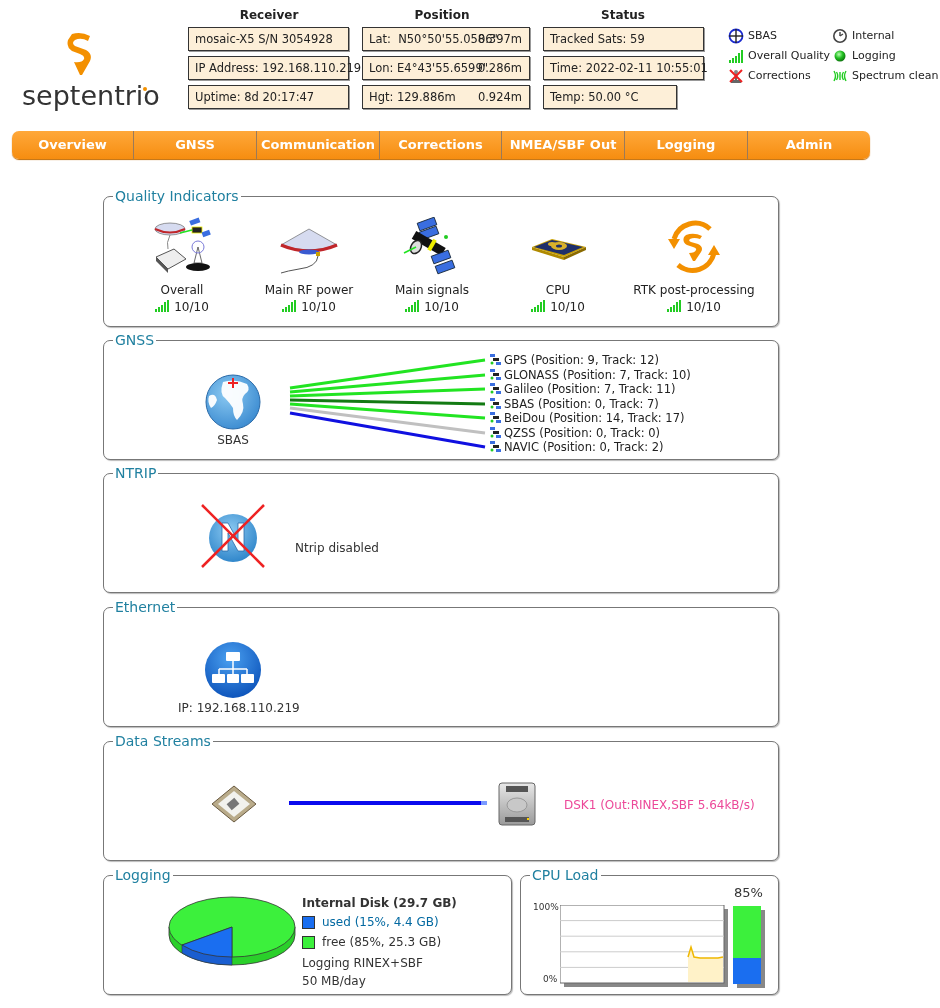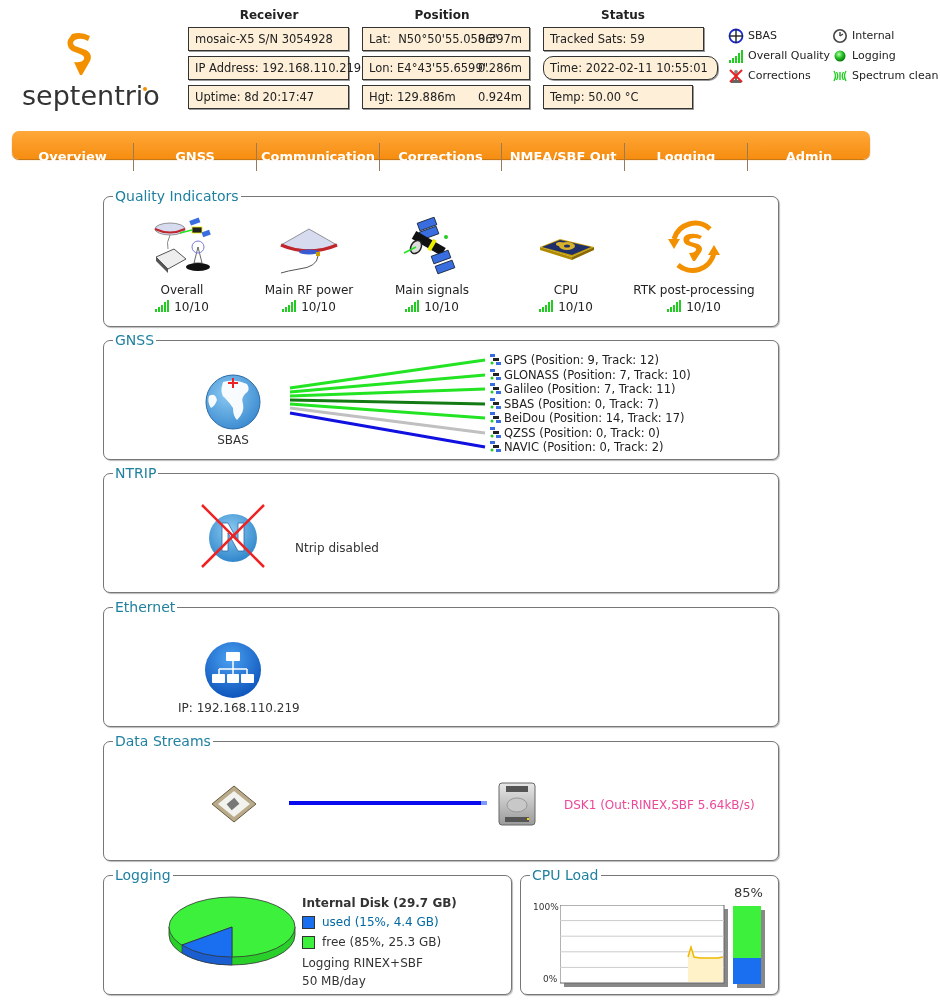--- a/index.html
+++ b/index.html
@@ -29,21 +29,21 @@
   .legend-item .lg-txt { position: absolute; left: 20px; top: 0; white-space: nowrap; }
 
   
   .nav {
     position: absolute; left: 12px; top: 131px; width: 858px; height: 28px;
     background: linear-gradient(#ffa83a, #f68d10); border-radius: 7px;
     display: flex; box-shadow: 0 1px 1px #c06a00;
   }
   .nav-item {
     flex: 0 0 auto; height: 28px; line-height: 28px; text-align: center; color: #fff; font-weight: bold;
-    font-size: 13px; border-right: 1px solid #9a7a5a; cursor: pointer; margin-top: 12px;
+    font-size: 13px; border-right: 1px solid #9a7a5a; cursor: pointer;
   }
   .nav-item:last-child { border-right: none; }
 
   
   .fs {
     position: absolute; border: 1px solid #777; border-radius: 7px; background: #fff;
     box-shadow: 1px 1px 1px #bbb;
   }
   .fs-legend {
     position: absolute; top: -10px; left: 9px; background: #fff; padding: 0 2px 0 2px; color: #2080a0;
@@ -78,22 +78,22 @@
 
 <div class="info-box" style="left:188px;top:27px;width:161px;"><span>mosaic-X5 S/N 3054928</span></div>
 <div class="info-box" style="left:188px;top:56px;width:161px;"><span>IP Address: 192.168.110.219</span></div>
 <div class="info-box" style="left:188px;top:85px;width:161px;"><span>Uptime: 8d 20:17:47</span></div>
 
 <div class="info-box" style="left:362px;top:27px;width:168px;"><span>Lat:  N50°50'55.0586"</span><span class="r">0.397m</span></div>
 <div class="info-box" style="left:362px;top:56px;width:168px;"><span>Lon: E4°43'55.6599"</span><span class="r">0.286m</span></div>
 <div class="info-box" style="left:362px;top:85px;width:168px;"><span>Hgt: 129.886m</span><span class="r">0.924m</span></div>
 
 <div class="info-box" style="left:543px;top:27px;width:161px;"><span>Tracked Sats: 59</span></div>
-<div class="info-box" style="left:543px;top:56px;width:175px;border-radius:10px;"><span>Time: 2022-02-11 10:55:01</span></div>
-<div class="info-box" style="left:543px;top:85px;width:150px;"><span>Temp: 50.00 °C</span></div>
+<div class="info-box" style="left:543px;top:56px;width:161px;"><span>Time: 2022-02-11 10:55:01</span></div>
+<div class="info-box" style="left:543px;top:85px;width:134px;"><span>Temp: 50.00 °C</span></div>
 
 <div class="legend-item" style="left:728px;top:28px;">
   <svg class="lg-ico" viewBox="0 0 16 16">
     <circle cx="8" cy="8" r="6.5" fill="none" stroke="#1a2ad0" stroke-width="1.8"></circle>
     <line x1="8" y1="1" x2="8" y2="15" stroke="#222" stroke-width="1.4"></line>
     <line x1="1" y1="8" x2="15" y2="8" stroke="#222" stroke-width="1.4"></line>
   </svg>
   <span class="lg-txt">SBAS</span>
 </div>
 <div class="legend-item" style="left:728px;top:48px;">
@@ -222,21 +222,21 @@
       <svg class="sig" width="15" height="12" viewBox="0 0 15 12">
           <rect x="0" y="9" width="2" height="3" fill="#2c2"></rect>
           <rect x="3" y="7" width="2" height="5" fill="#2c2"></rect>
           <rect x="6" y="5" width="2" height="7" fill="#2c2"></rect>
           <rect x="9" y="2" width="2" height="10" fill="#2c2"></rect>
           <rect x="12" y="0" width="2" height="12" fill="#2c2"></rect>
         </svg><span>10/10</span>
     </div>
   </div>
 
-  <div class="qi" style="left:392px;top:20px;height:105px;text-align:center;">
+  <div class="qi" style="left:384px;top:20px;height:105px;text-align:center;">
     <svg class="ico" viewBox="0 0 60 60">
       <path d="M4 30 L24 22 L58 30 L36 40 Z" fill="#c9a000"></path>
       <path d="M6 30 L24 23 L55 30 L36 38 Z" fill="#1f2f6a"></path>
       <path d="M4 30 L36 40 L36 43 L4 33 Z" fill="#b08a00"></path>
       <path d="M36 40 L58 30 L58 33 L36 43 Z" fill="#8a6a00"></path>
       <ellipse cx="31" cy="29" rx="8" ry="4" fill="#d9b12a"></ellipse>
       <ellipse cx="31" cy="29" rx="3" ry="1.5" fill="#1f2f6a"></ellipse>
       <ellipse cx="24" cy="27" rx="4" ry="2" fill="#d9b12a"></ellipse>
     </svg>
     <div class="lbl">CPU</div>

